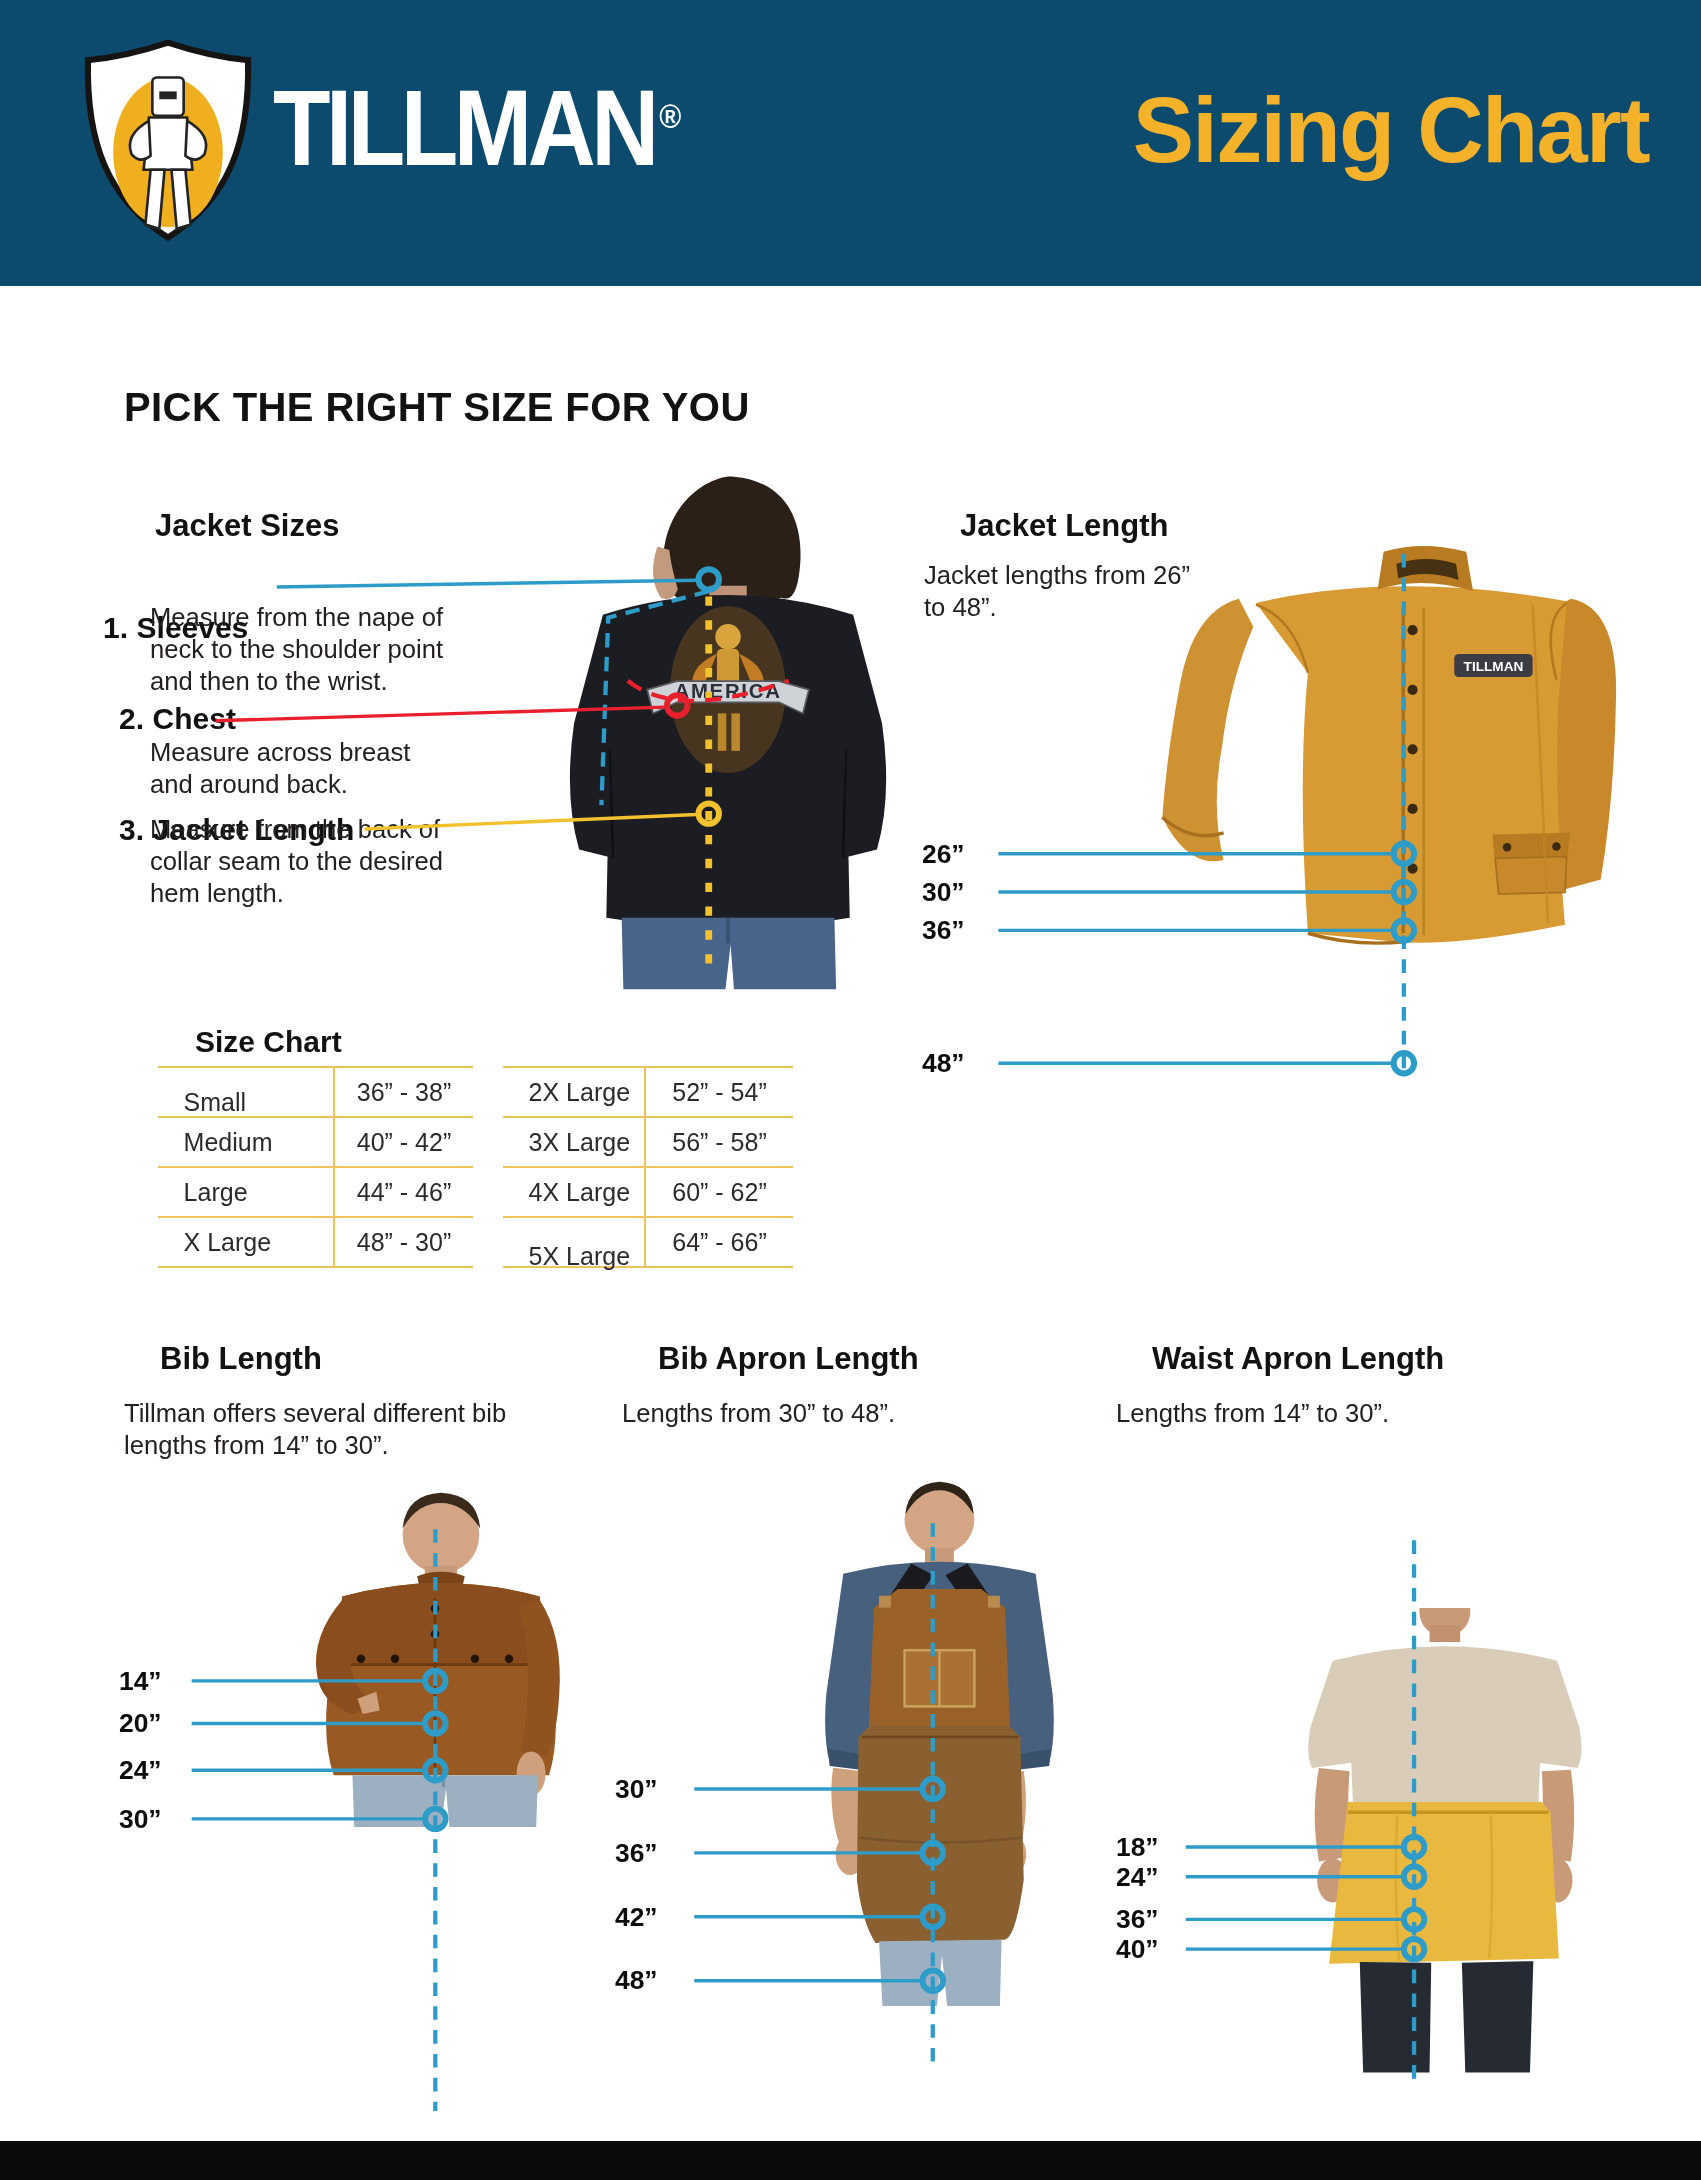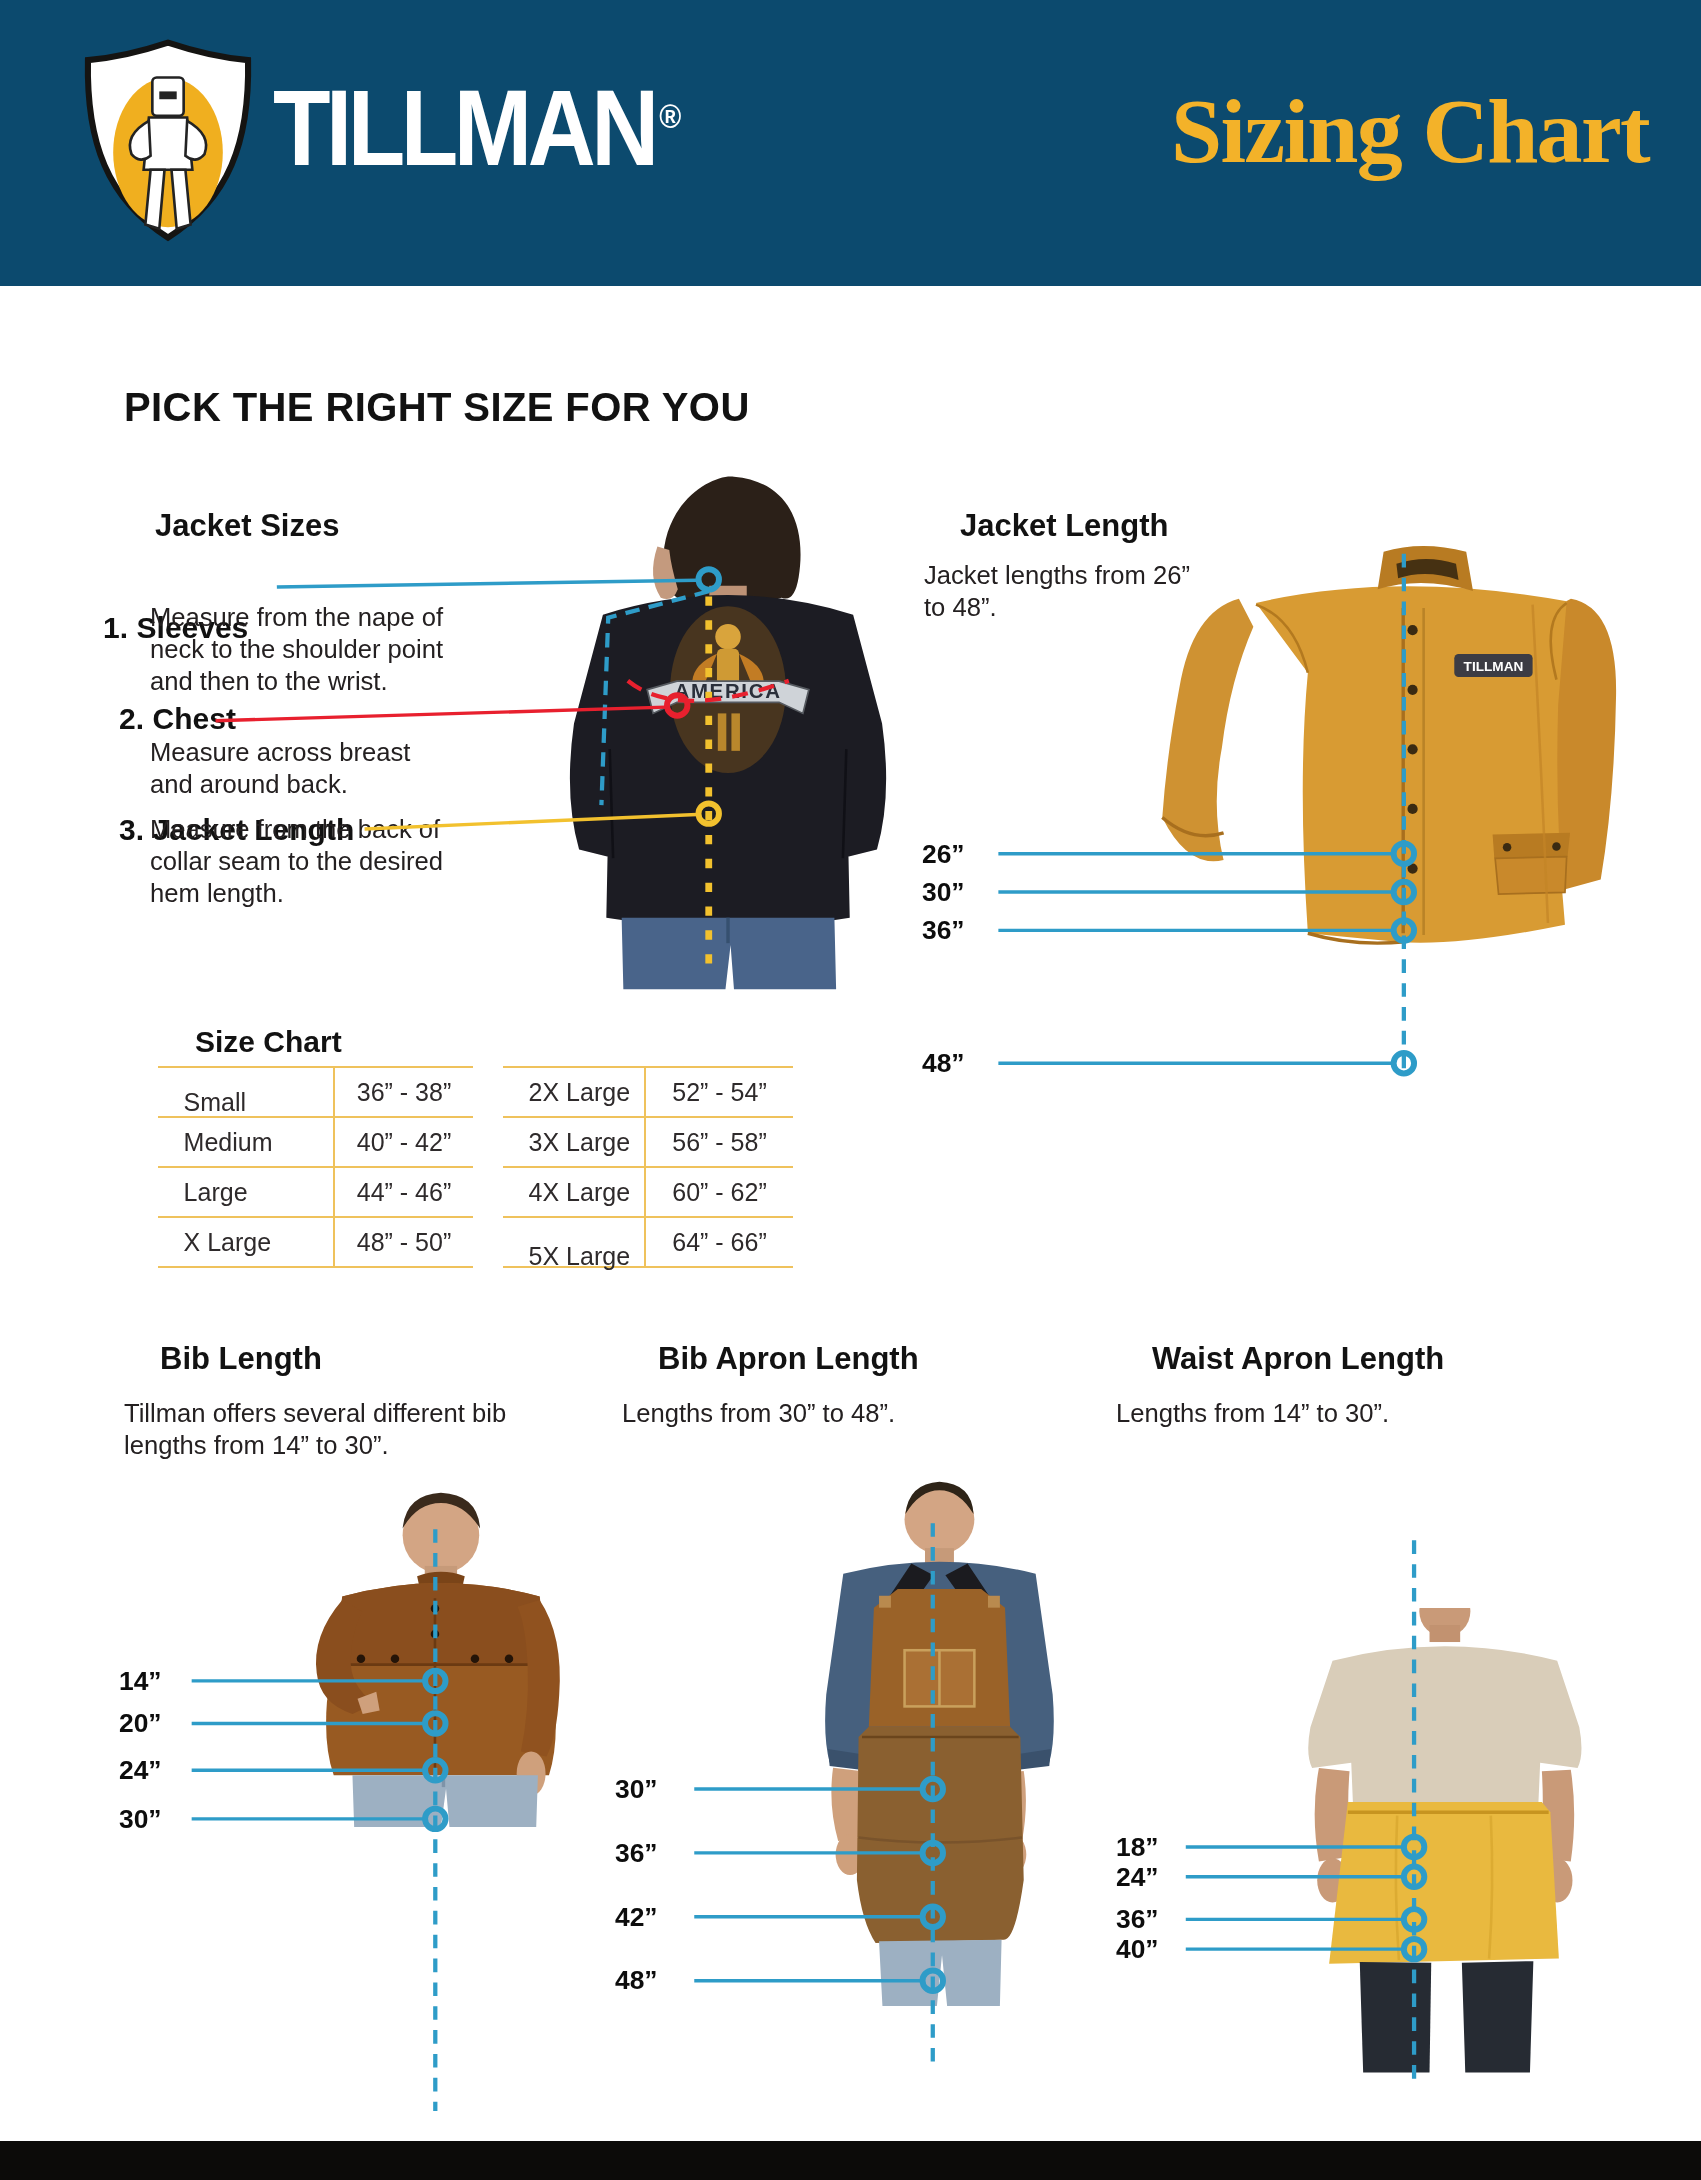--- a/index.html
+++ b/index.html
@@ -4,21 +4,21 @@
 <style>
   html,body{margin:0;padding:0;background:#e6e6e6;}
   .page{position:relative;width:1702px;height:2181px;background:#ffffff;overflow:hidden;
         font-family:"Liberation Sans",sans-serif;color:#1d1a1b;}
   .header{position:absolute;left:0;top:0;width:1702px;height:286px;background:#0c4a6e;}
   .logo{position:absolute;left:81px;top:37px;}
   .brand{position:absolute;left:273px;top:66px;font-size:107px;font-weight:900;color:#ffffff;
          letter-spacing:-5.1px;transform:scaleX(.88);transform-origin:left center;white-space:nowrap;}
   .brand .reg{font-size:34px;font-weight:700;vertical-align:super;letter-spacing:0;margin-left:5.1px;}
   .doc-title{position:absolute;right:53px;top:78px;font-size:92px;font-weight:800;color:#F3B229;
-             letter-spacing:-1.7px;white-space:nowrap;font-family:Liberation Serif, serif;}
+             letter-spacing:-1.7px;white-space:nowrap;}
   .pick-title{position:absolute;left:124px;top:385px;font-size:40px;font-weight:800;color:#121212;
               letter-spacing:0.4px;white-space:nowrap;}
   .h2{position:absolute;font-size:31px;font-weight:700;color:#121212;white-space:nowrap;margin-left:36px;}
   .body-text{position:absolute;font-size:25.6px;line-height:32px;color:#242021;}
   .num-item{position:absolute;font-size:30px;font-weight:800;color:#111;white-space:nowrap;}
   .num-item .num{margin-right:8.5px;}
   .mlabel{position:absolute;font-size:26.4px;font-weight:800;color:#0d0d0d;transform:translateY(-50%);
           white-space:nowrap;}
   .overlay{position:absolute;left:0;top:0;z-index:5;pointer-events:none;}
   .fig{position:absolute;z-index:1;}
@@ -94,21 +94,21 @@
     <div class="st-row">
         <div class="st-name" style="width:175px;">Medium</div>
         <div class="st-val">40” - 42”</div>
       </div>
     <div class="st-row">
         <div class="st-name" style="width:175px;">Large</div>
         <div class="st-val">44” - 46”</div>
       </div>
     <div class="st-row">
         <div class="st-name" style="width:175px;">X Large</div>
-        <div class="st-val">48” - 50”</div>
+        <div class="st-val">48” - 30”</div>
       </div>
   </div>
 
   <div class="size-table" style="left:503px;width:290px;">
     <div class="st-row">
         <div class="st-name" style="width:141px;">2X Large</div>
         <div class="st-val">52” - 54”</div>
       </div>
     <div class="st-row">
         <div class="st-name" style="width:141px;">3X Large</div>

